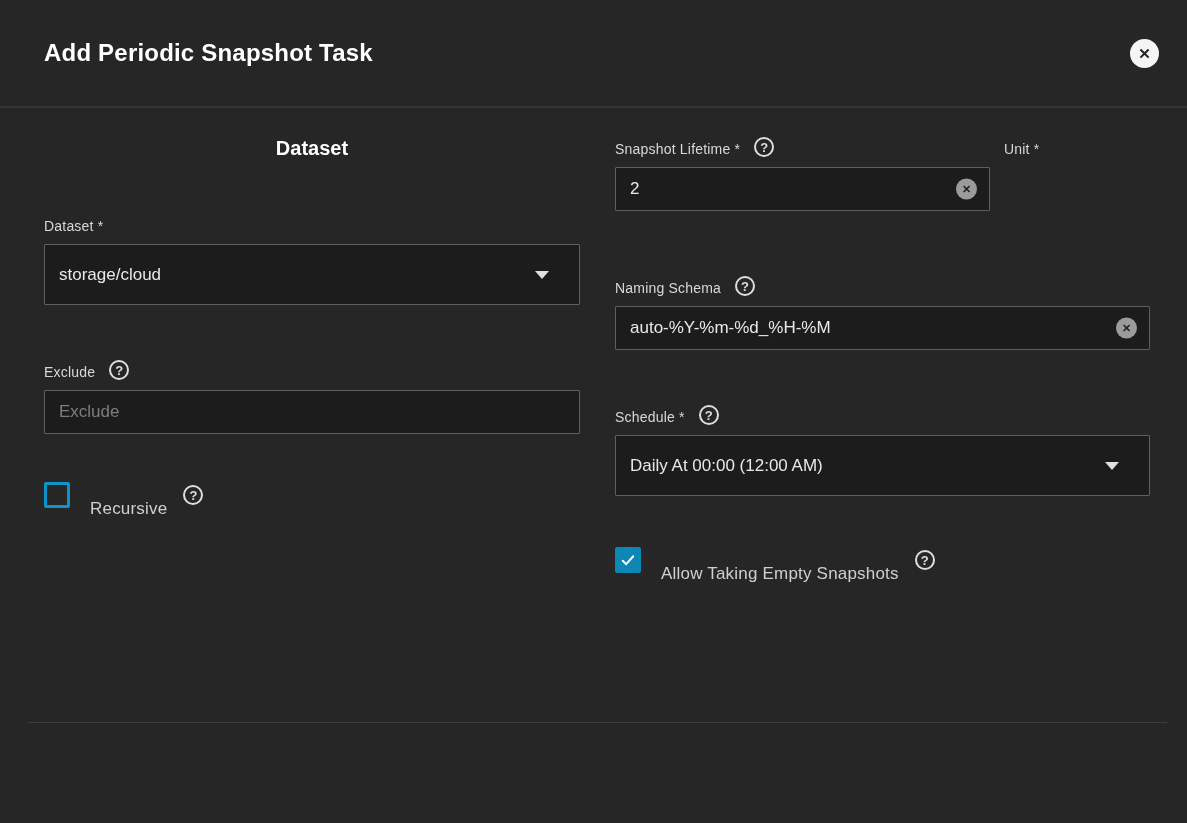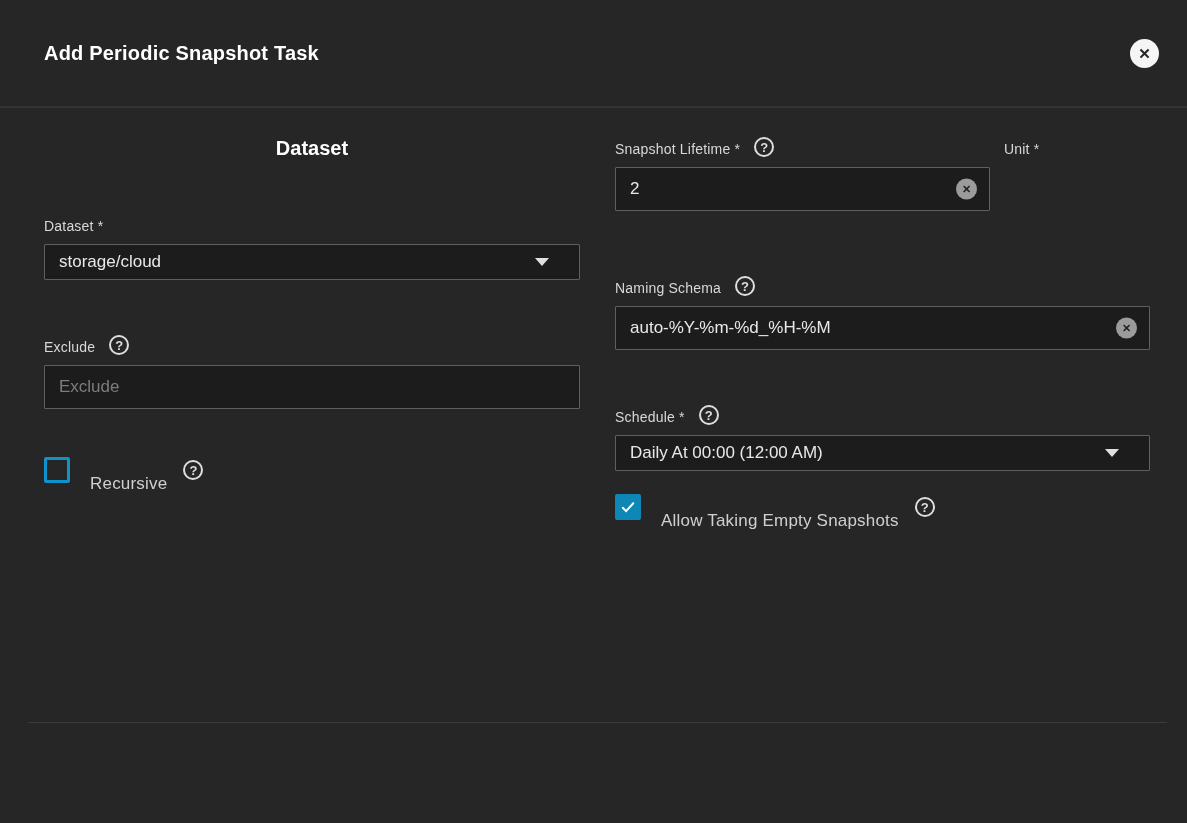--- a/index.html
+++ b/index.html
@@ -12,21 +12,21 @@
 
   
   .dialog-header {
     height: 108px;
     display: flex;
     align-items: center;
     padding: 0 28px 0 44px;
     border-bottom: 2px solid #343434;
   }
   .dialog-title {
-    font-size: 20px;
+    font-size: 24px;
     font-weight: 700;
     color: #ffffff;
     letter-spacing: 0.2px;
     flex: 1;
   }
   .close-button {
     width: 29px; height: 29px;
     border-radius: 50%;
     background: #f5f5f5;
     display: flex; align-items: center; justify-content: center;
@@ -113,21 +113,21 @@
     cursor: pointer;
   }
   .clear-button span {
     color: #232323;
     font-size: 11px;
     font-weight: 700;
     line-height: 1;
   }
 
   .select {
-    height: 36px;
+    height: 61px;
     background: #1c1c1c;
     border: 1px solid #5f5f5f;
     border-radius: 1px;
     display: flex;
     align-items: center;
     padding: 0 30px 0 14px;
     cursor: pointer;
   }
   .select-value {
     flex: 1;
@@ -174,21 +174,21 @@
   }
   .checkbox-row .help-icon { margin-left: -4px; }
 
   
   .field-pair { display: flex; gap: 14px; margin-bottom: 65px; }
   .field-lifetime { width: 375px; flex: 0 0 375px; }
   .field-unit { flex: 1; }
 
   .mb55 { margin-bottom: 55px; }
   .mb48 { margin-bottom: 48px; }
-  .mb51 { margin-bottom: 23px; }
+  .mb51 { margin-bottom: 51px; }
   .mb34 { margin-bottom: 34px; }
 
   
   .footer-divider {
     border-top: 1px solid #3c3c3c;
     margin: 0 20px 0 28px;
   }
   .dialog-footer { padding: 28px 0 0 44px; }
   .save-button {
     width: 96px; height: 52px;

